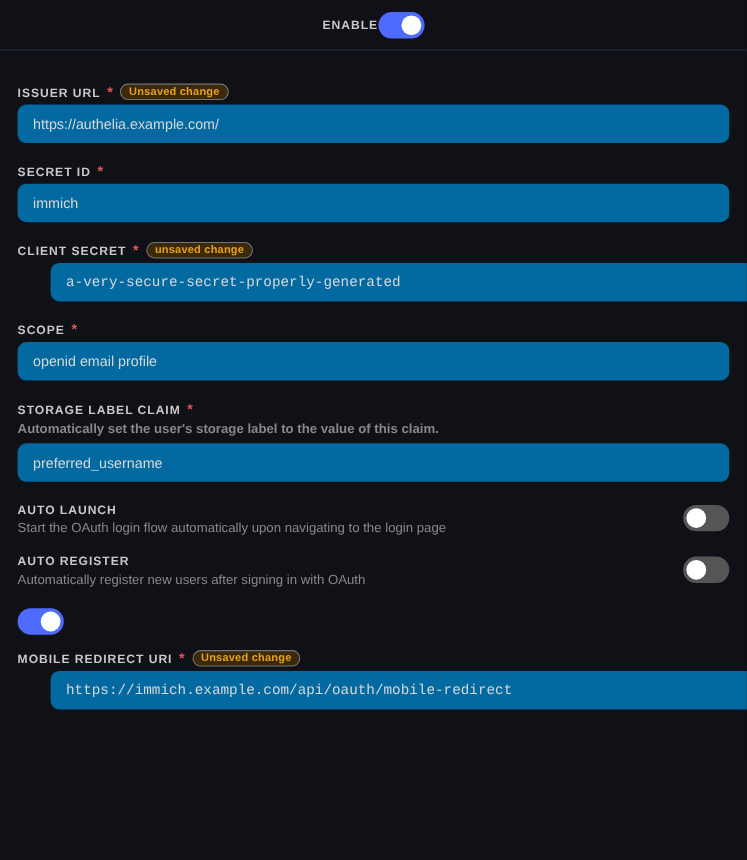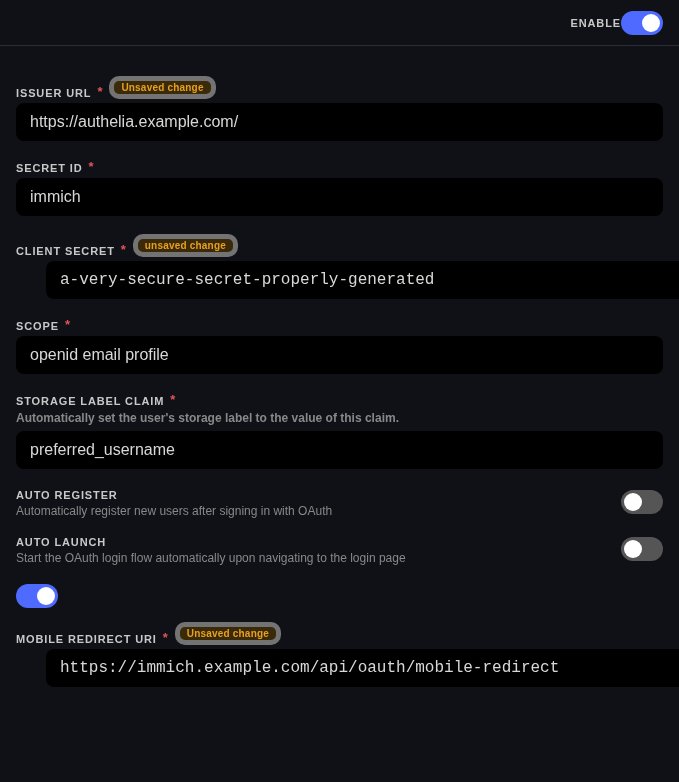--- a/index.html
+++ b/index.html
@@ -32,44 +32,44 @@
       gap: 6px;
     }
 
     .required-star {
       color: #e05555;
       font-size: 13px;
     }
 
     .unsaved-badge {
       background-color: #3a2a0a;
-      border: 5px solid #737373;
+      border: 1px solid #737373;
       color: #e8a020;
       font-size: 10px;
       font-weight: 600;
       padding: 1px 7px;
       border-radius: 10px;
       letter-spacing: 0.02em;
     }
 
     .field-description {
       font-size: 12px;
       color: #888;
       margin-bottom: 6px;
       margin-top: 2px;
       font-weight: bold;
     }
 
     .text-input {
       width: 100%;
-      background-color: #000000;
+      background-color: #0369a1;
       border: none;
       border-radius: 8px;
       color: #d8d8d8;
-      font-size: 16px;
+      font-size: 13px;
       padding: 10px 14px;
       outline: none;
       font-family: inherit;
     }
 
     
     .toggle-row {
       display: flex;
       align-items: flex-start;
       justify-content: space-between;
@@ -135,21 +135,21 @@
     }
 
     .toggle-knob.off {
       left: 3px;
     }
 
     
     .enable-row {
       display: flex;
       align-items: center;
-      justify-content: flex-end;
+      justify-content: center;
       padding: 10px 16px 10px 16px;
       border-bottom: 1px solid #2a2d38;
       margin-bottom: 18px;
     }
 
     .enable-label {
       font-size: 11px;
       font-weight: 700;
       letter-spacing: 0.08em;
       color: #c8c8c8;
@@ -212,33 +212,33 @@
       <span>STORAGE LABEL CLAIM</span>
       <span class="required-star">*</span>
     </div>
     <div class="field-description">Automatically set the user's storage label to the value of this claim.</div>
     <input class="text-input" type="text" value="preferred_username" style="">
   </div>
 
 
   <div class="toggle-row">
     <div class="toggle-label-group">
-      <div class="toggle-title">AUTO REGISTER</div>
-      <div class="toggle-desc">Automatically register new users after signing in with OAuth</div>
+      <div class="toggle-title">AUTO LAUNCH</div>
+      <div class="toggle-desc">Start the OAuth login flow automatically upon navigating to the login page</div>
     </div>
     <div class="toggle-switch">
       <div class="toggle-track off"></div>
       <div class="toggle-knob off"></div>
     </div>
   </div>
 
   <div class="toggle-row">
     <div class="toggle-label-group">
-      <div class="toggle-title">AUTO LAUNCH</div>
-      <div class="toggle-desc">Start the OAuth login flow automatically upon navigating to the login page</div>
+      <div class="toggle-title">AUTO REGISTER</div>
+      <div class="toggle-desc">Automatically register new users after signing in with OAuth</div>
     </div>
     <div class="toggle-switch">
       <div class="toggle-track off"></div>
       <div class="toggle-knob off"></div>
     </div>
   </div>
 
   <div class="toggle-row">
     <div class="toggle-switch">
       <div class="toggle-track on"></div>

